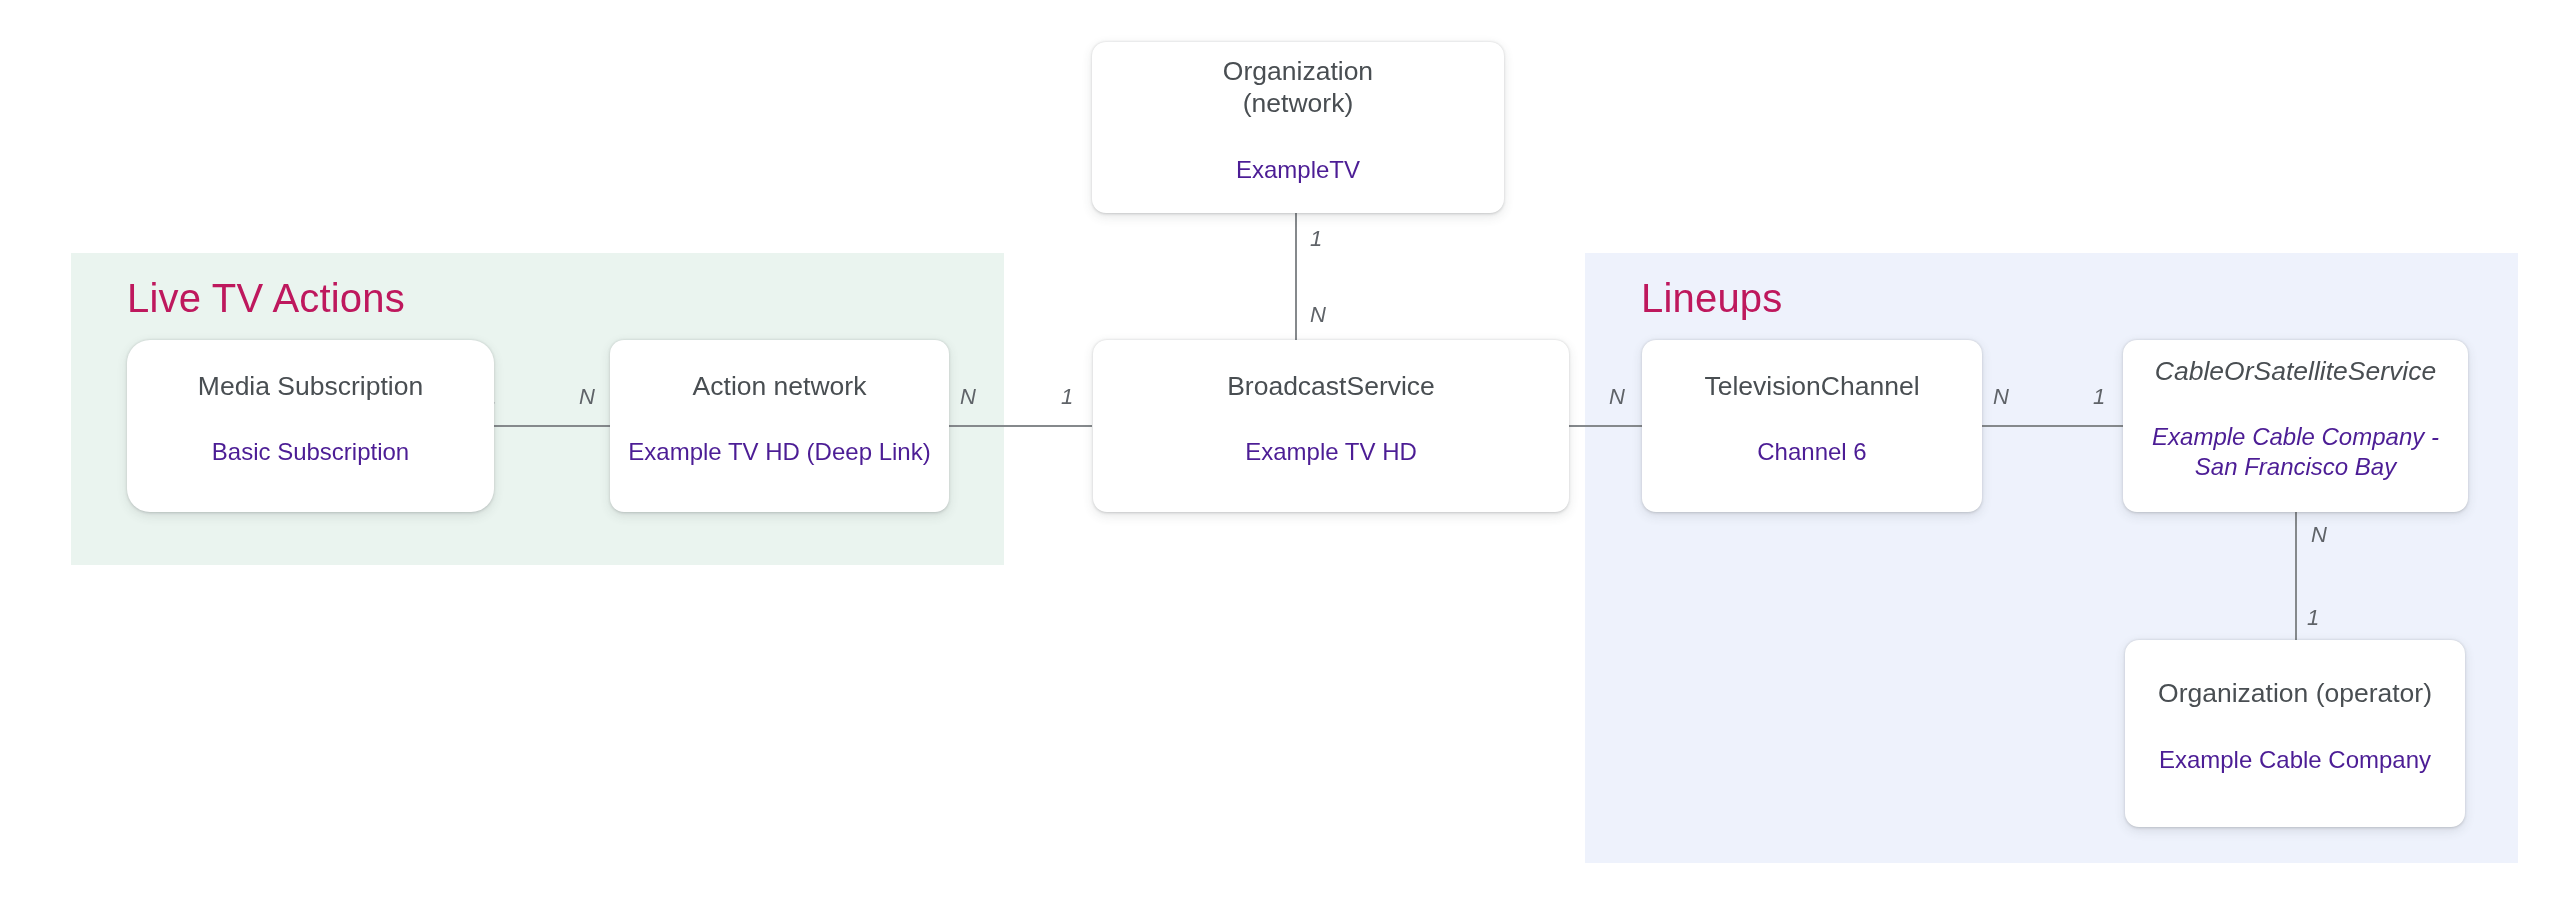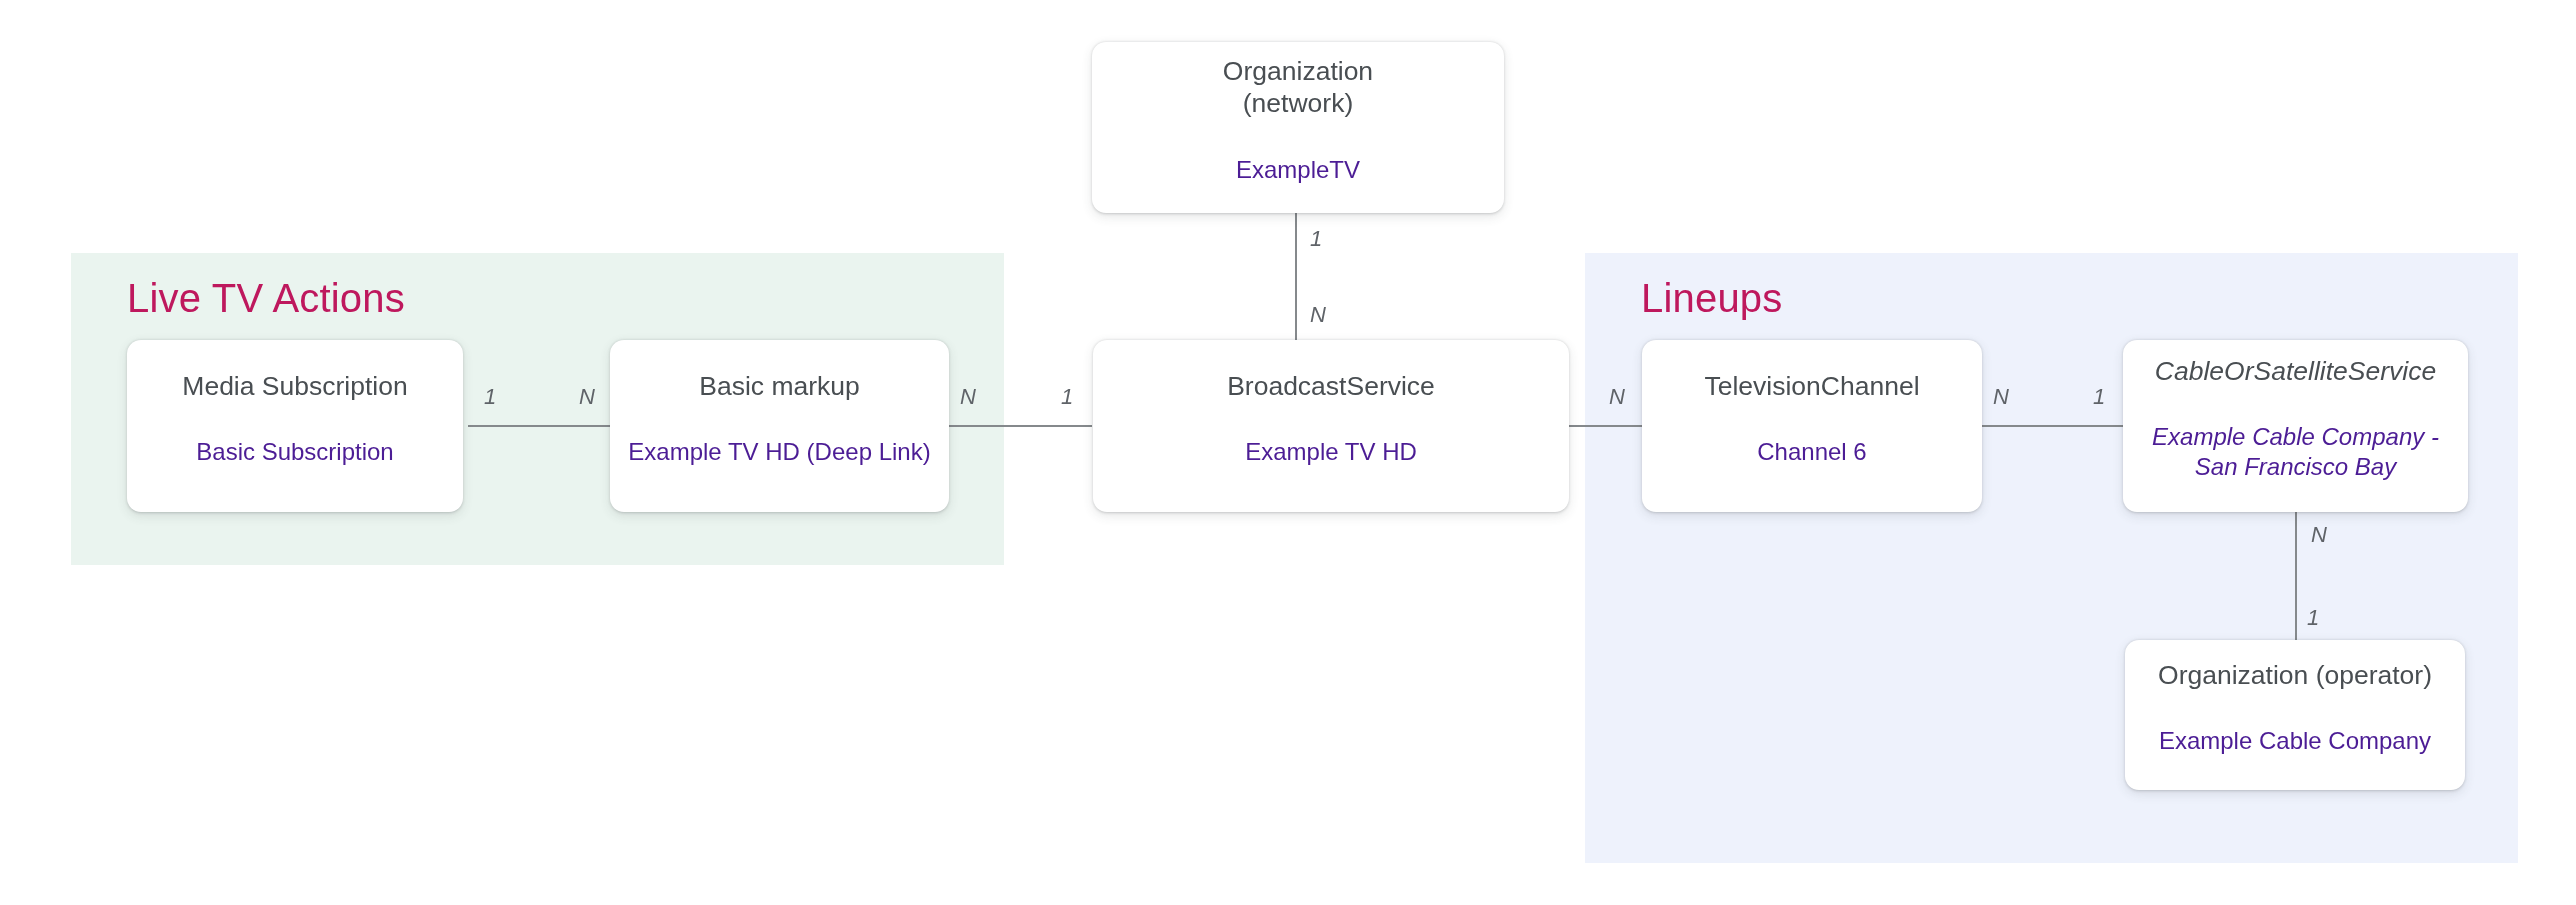--- a/index.html
+++ b/index.html
@@ -28,26 +28,26 @@
   }
   .node .inner{
     display:flex;flex-direction:column;align-items:center;gap:35px;
     transform:translateY(-7px);
   }
   .node .title{font-size:26.5px;color:#494e52;line-height:1.2;}
   .node .title.narrow{max-width:265px;}
   .node .subtitle{font-size:24px;color:#4c1d95;line-height:1.25;max-width:310px;}
   
   #node-org-network{left:1092px;top:42px;width:412px;height:171px;}
-  #node-media-subscription{left:127px;top:340px;width:336px;height:172px;}
+  #node-media-subscription{left:127px;top:340px;width:367px;height:172px;border-radius:23px;}
   #node-action-markup{left:610px;top:340px;width:339px;height:172px;}
   #node-broadcast-service{left:1093px;top:340px;width:476px;height:172px;}
   #node-television-channel{left:1642px;top:340px;width:340px;height:172px;}
   #node-cable-or-satellite{left:2123px;top:340px;width:345px;height:172px;font-style:italic;}
-  #node-org-operator{left:2125px;top:640px;width:340px;height:150px;}
+  #node-org-operator{left:2125px;top:640px;width:340px;height:187px;}
   
   .hline,.vline{position:absolute;background:#85898c;}
   .hline{height:1.8px;}
   .vline{width:1.8px;}
   #line-network-broadcast{left:1295px;top:213px;height:127px;}
   #line-media-action{left:468px;top:425px;width:142px;}
   #line-action-broadcast{left:948px;top:425px;width:144px;}
   #line-broadcast-channel{left:1499px;top:425px;width:143px;}
   #line-channel-cable{left:1982px;top:425px;width:142px;}
   #line-cable-operator{left:2295px;top:511px;height:129px;}
@@ -111,21 +111,21 @@
 
   <div class="node" id="node-media-subscription">
     <div class="inner">
       <div class="title">Media Subscription</div>
       <div class="subtitle">Basic Subscription</div>
     </div>
   </div>
 
   <div class="node" id="node-action-markup">
     <div class="inner">
-      <div class="title">Basic markup</div>
+      <div class="title">Action network</div>
       <div class="subtitle">Example TV HD (Deep Link)</div>
     </div>
   </div>
 
   <div class="node" id="node-broadcast-service">
     <div class="inner">
       <div class="title">BroadcastService</div>
       <div class="subtitle">Example TV HD</div>
     </div>
   </div>

